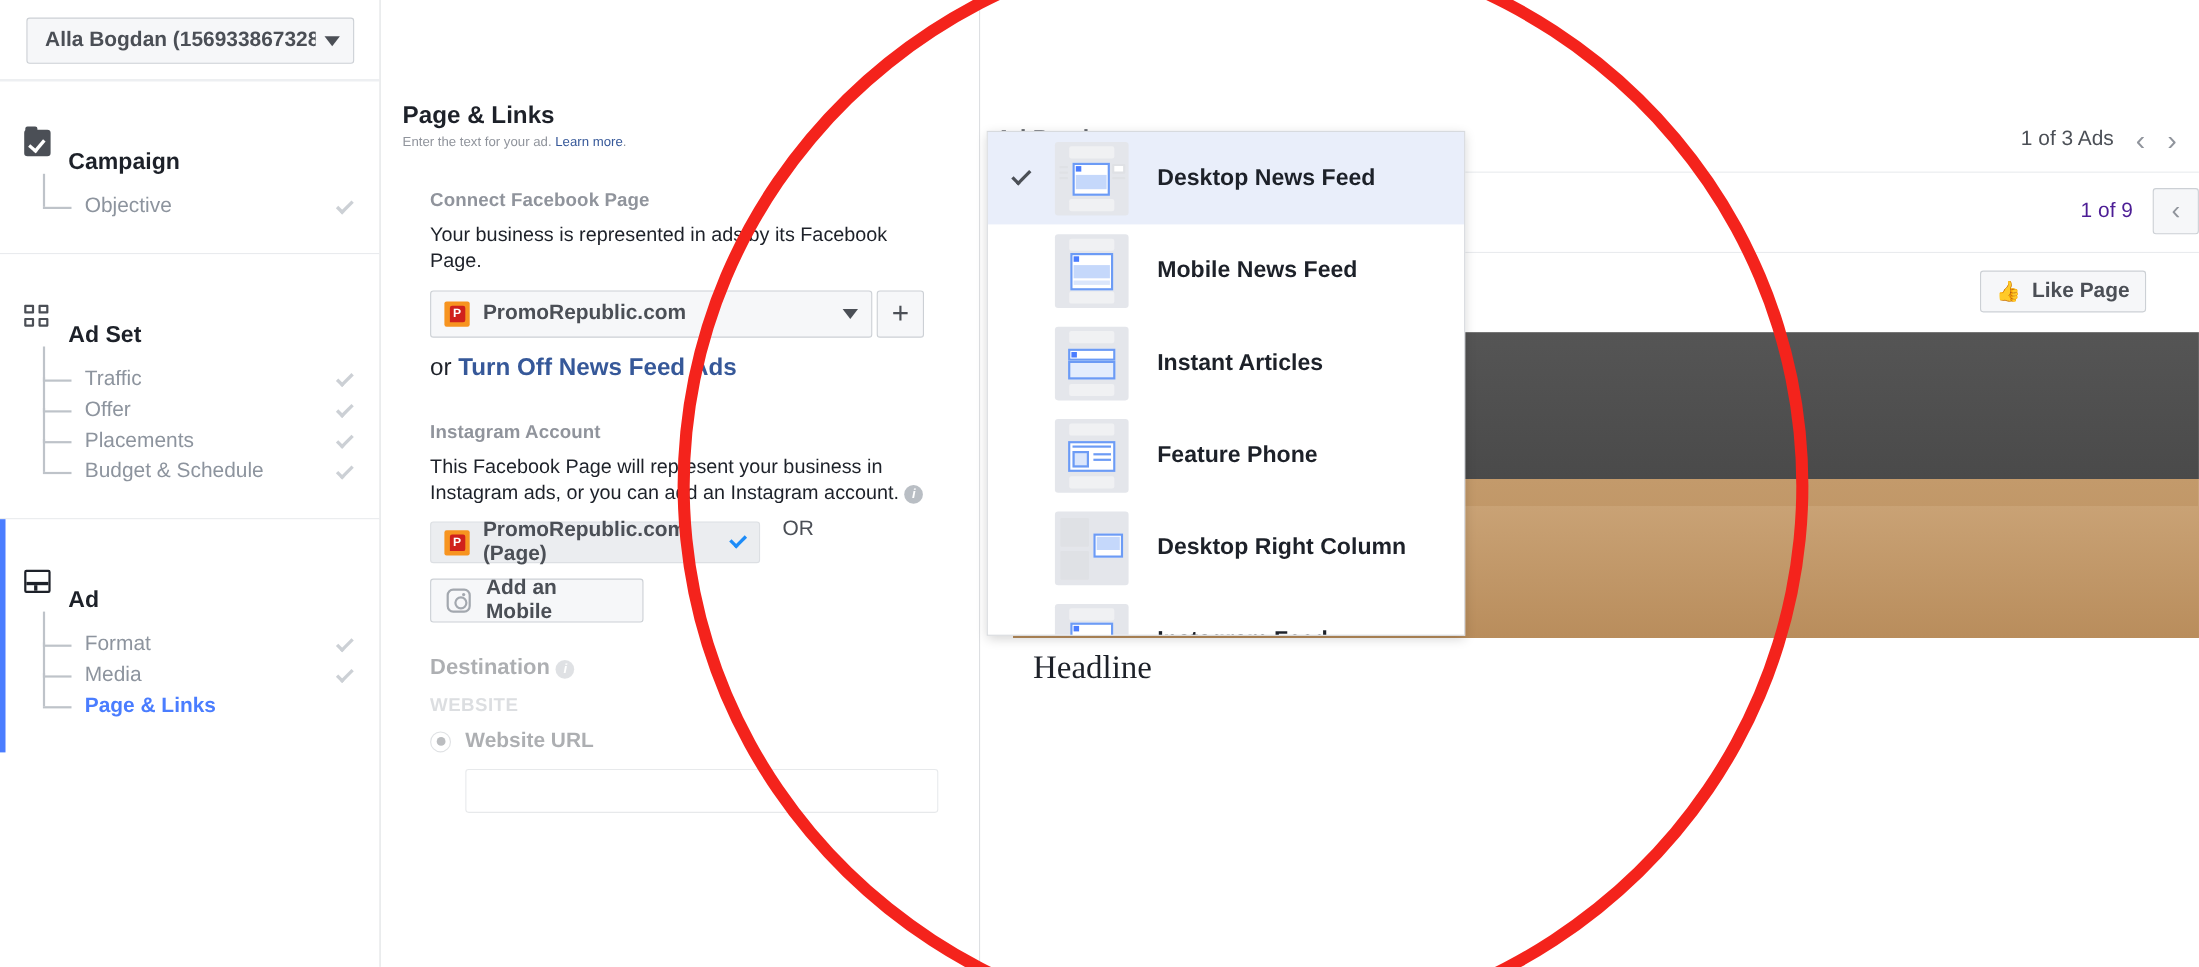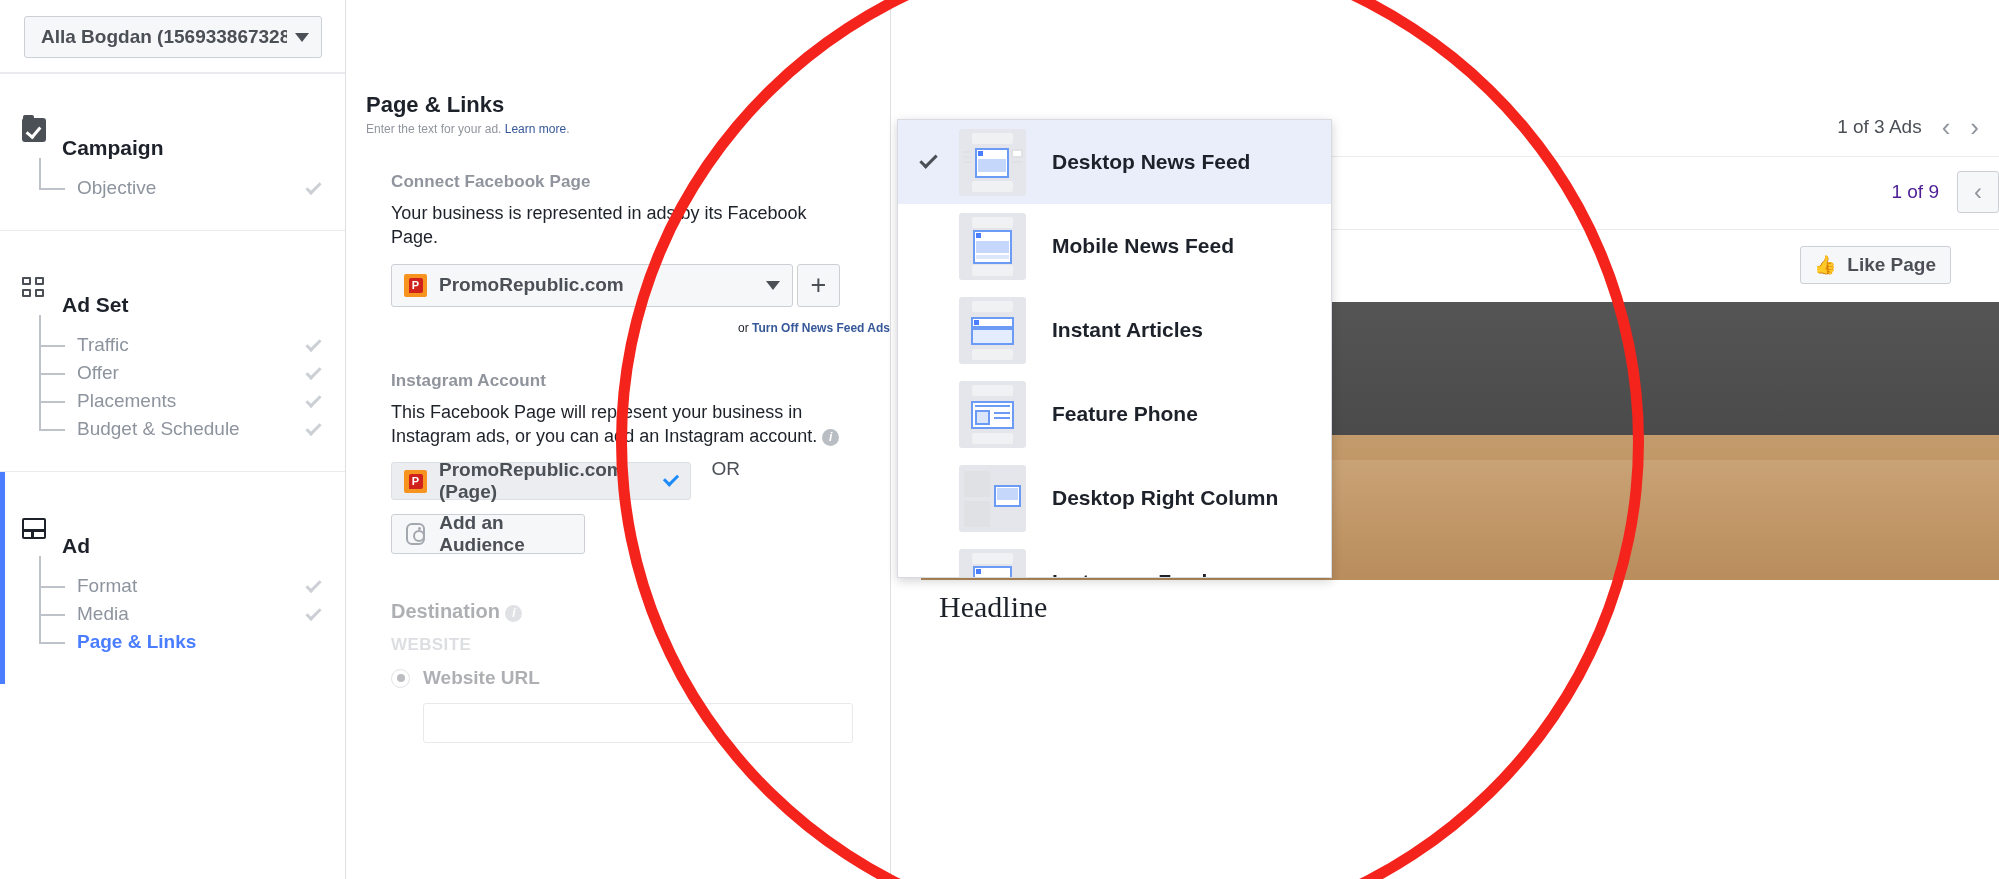--- a/index.html
+++ b/index.html
@@ -129,21 +129,21 @@
   .sel-caret {
     width: 0; height: 0; border-left: 7px solid transparent;
     border-right: 7px solid transparent; border-top: 9px solid #4b4f56;
   }
   .plus-btn {
     width: 43px; height: 43px; margin-left: 4px;
     background: #f6f7f9; border: 1px solid #ccd0d5; border-radius: 3px;
     display: flex; align-items: center; justify-content: center;
     font-size: 27px; color: #4b4f56; line-height: 1;
   }
-  .or-line { margin-top: 14px; font-size: 12px; color: #1d2129; text-align: right; }
+  .or-line { margin-top: 14px; font-size: 22px; color: #1d2129; }
   .or-line a { color: #365899; font-weight: bold; text-decoration: none; }
 
   .info-dot {
     display: inline-block; width: 17px; height: 17px; border-radius: 50%;
     background: #b9bec4; color: #fff; font-size: 12px; font-weight: bold;
     text-align: center; line-height: 17px; font-style: italic; vertical-align: 1px;
   }
 
   .ig-chip {
     margin-top: 14px; height: 38px; width: 300px;
@@ -414,25 +414,25 @@
             <span class="pr-icon">
                 <span>P</span>
               </span>
             <span class="chip-text">PromoRepublic.com (Page)</span>
             <span class="chip-check"></span>
           </span>
           <span class="or-inline">OR</span>
         </div>
         <div class="add-acct-btn">
           <span class="ig-cam"></span>
-          <span class="btn-text">Add an Audience</span>
-        </div>
-      </div>
-
-      <div class="fgroup faded" style="margin-top:46px">
+          <span class="btn-text">Add an Mobile</span>
+        </div>
+      </div>
+
+      <div class="fgroup faded" style="margin-top:30px">
         <div class="dest-title">
           <span>Destination</span>
           <span class="info-dot">i</span>
         </div>
         <div class="website-cap">WEBSITE</div>
         <div class="radio-row">
           <span class="radio"></span>
           <span class="radio-label">Website URL</span>
         </div>
         <div class="url-input"></div>

